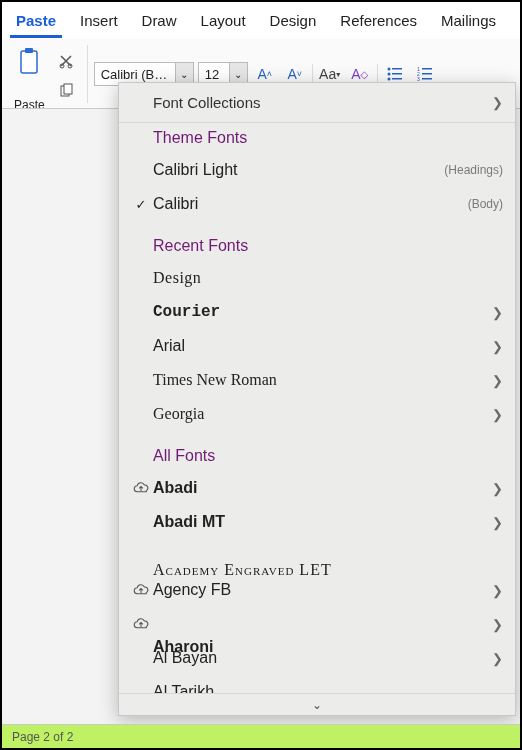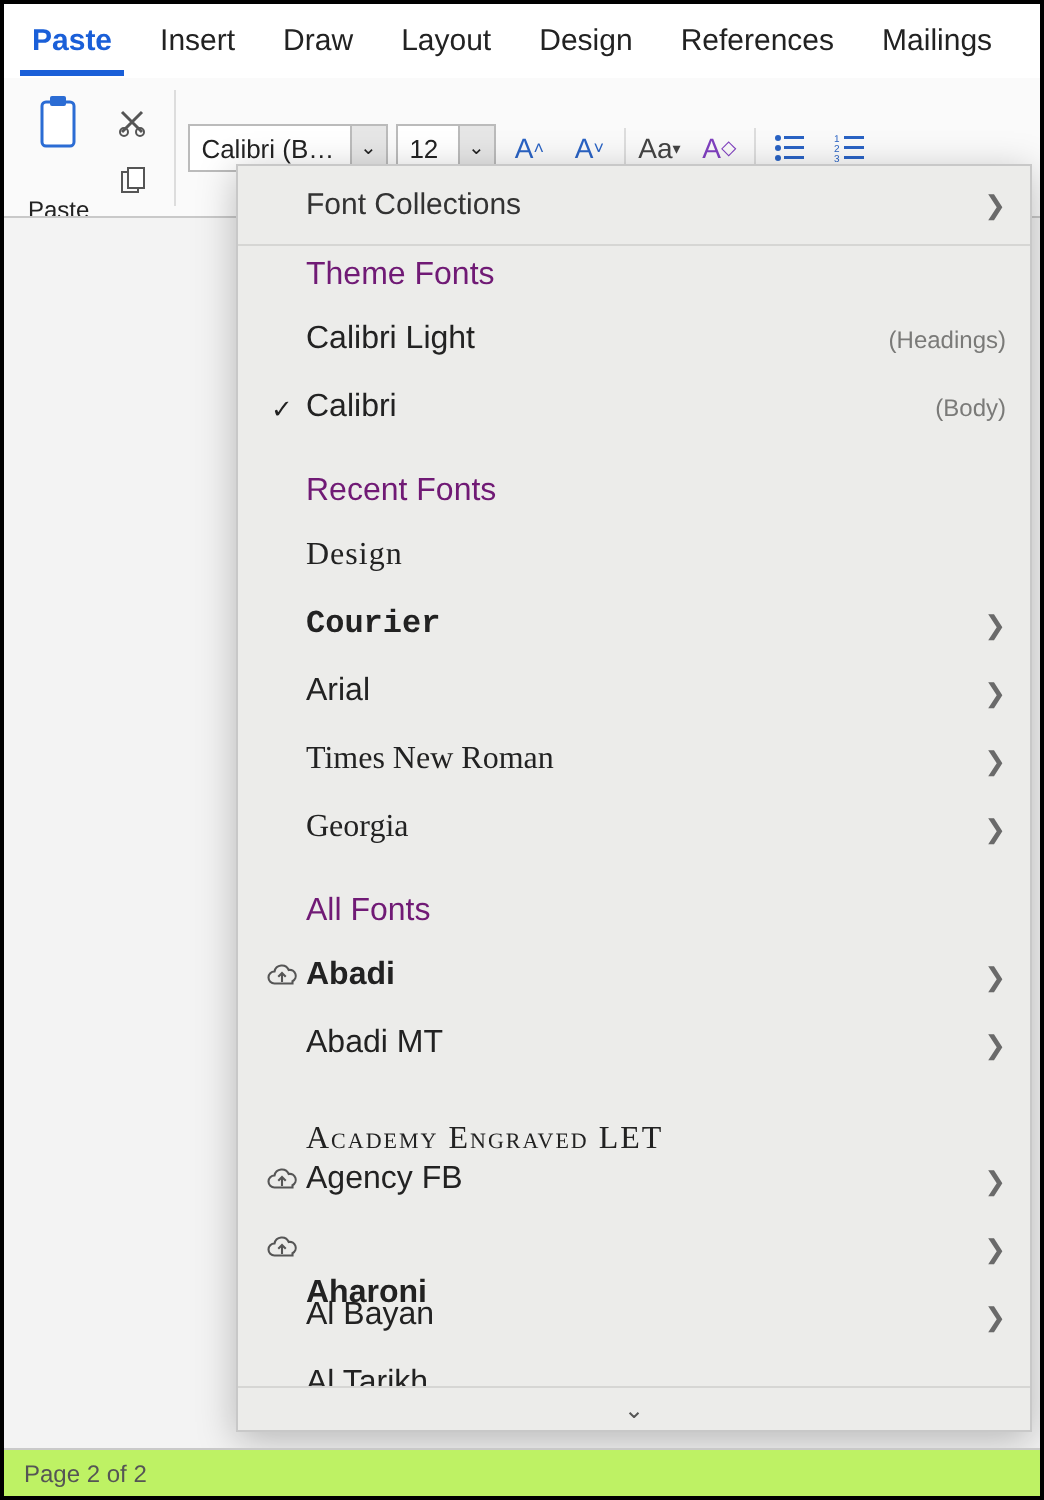--- a/index.html
+++ b/index.html
@@ -205,21 +205,21 @@
 
   
   .f-calibri-light { font-family: "Segoe UI", sans-serif; font-weight: 400; }
   .f-calibri { font-family: "Segoe UI", sans-serif; }
   .f-chiller { font-family: cursive; font-size:13px; letter-spacing:0.5px; }
   .f-courier { font-family: "Courier New", monospace; font-weight:bold; font-size:18px;}
   .f-arial { font-family: Arial, sans-serif; }
   .f-times { font-family: "Times New Roman", serif; font-size:17px;}
   .f-georgia { font-family: Georgia, serif; font-size:16px;}
   .f-abadi { font-family: Tahoma, sans-serif; font-weight:bold; font-size:15px;}
-  .f-abadimt { font-family: Tahoma, sans-serif; }
+  .f-abadimt { font-family: Tahoma, sans-serif; font-weight: bold; }
   .f-engraved { font-family: "Times New Roman", serif; font-variant: small-caps; letter-spacing:1px;margin-top:28px; }
   .f-agency { font-family: "Arial Narrow", sans-serif; font-stretch: condensed; }
   .f-aharoni { font-family: Arial, sans-serif; font-weight:900;margin-top:45px; }
   .f-albayan { font-family: "Segoe UI", sans-serif; }
   .f-altarikh { font-family: "Segoe UI", sans-serif; }
 
   svg.cloud-svg { width:18px; height:14px; }
 </style>
 </head>
 <body>

